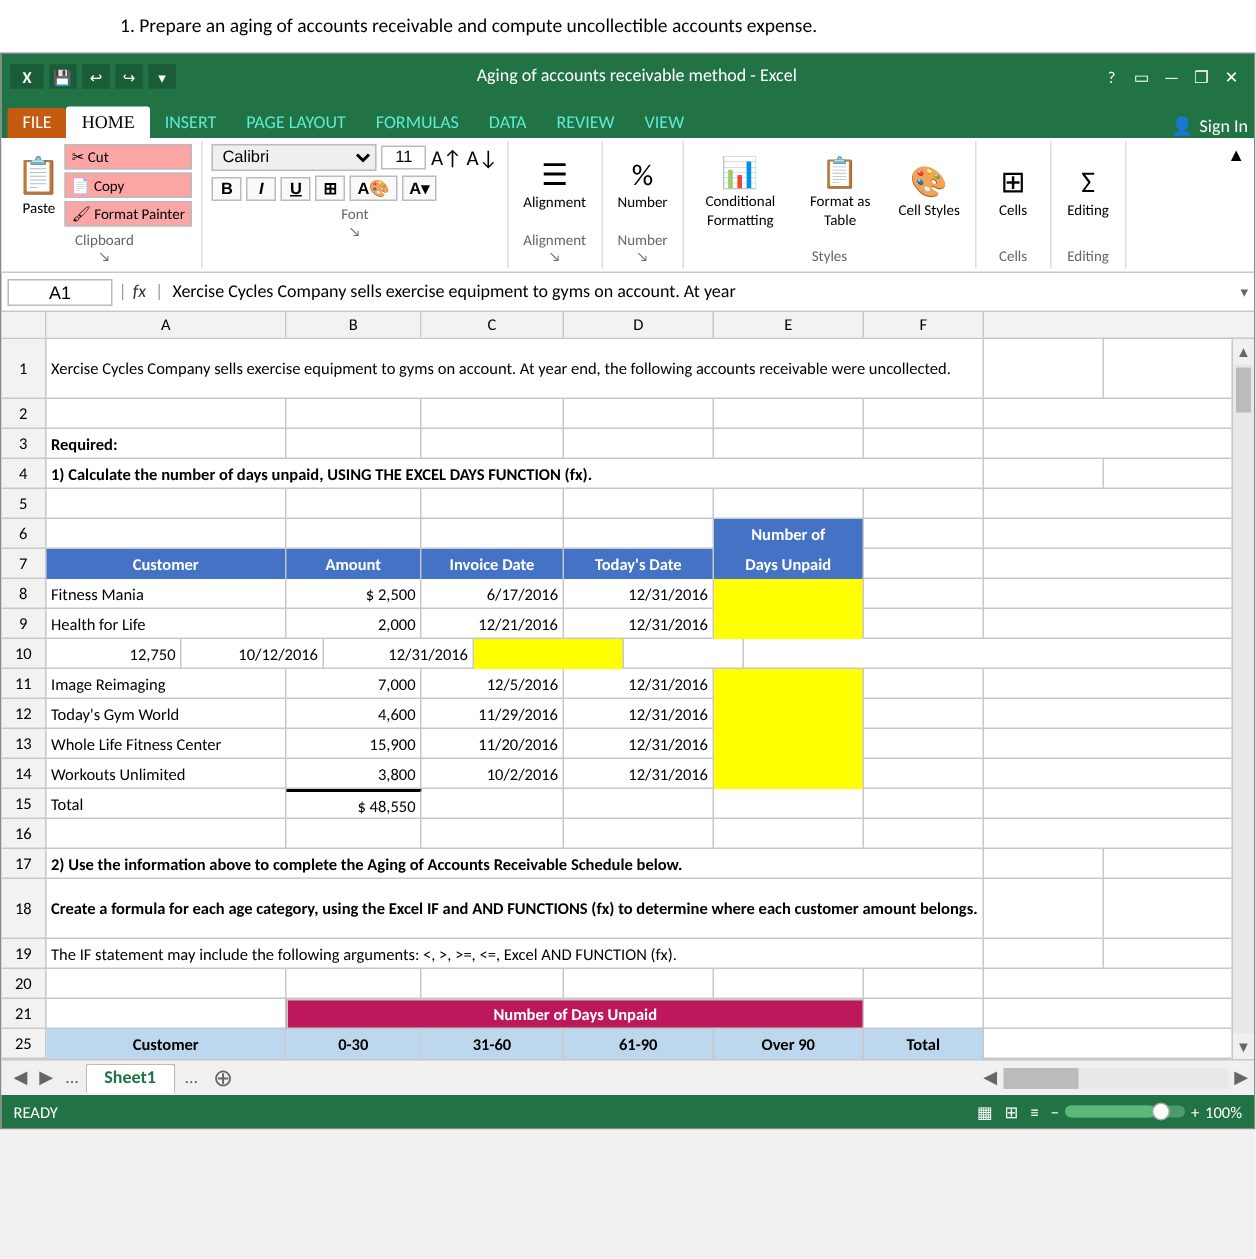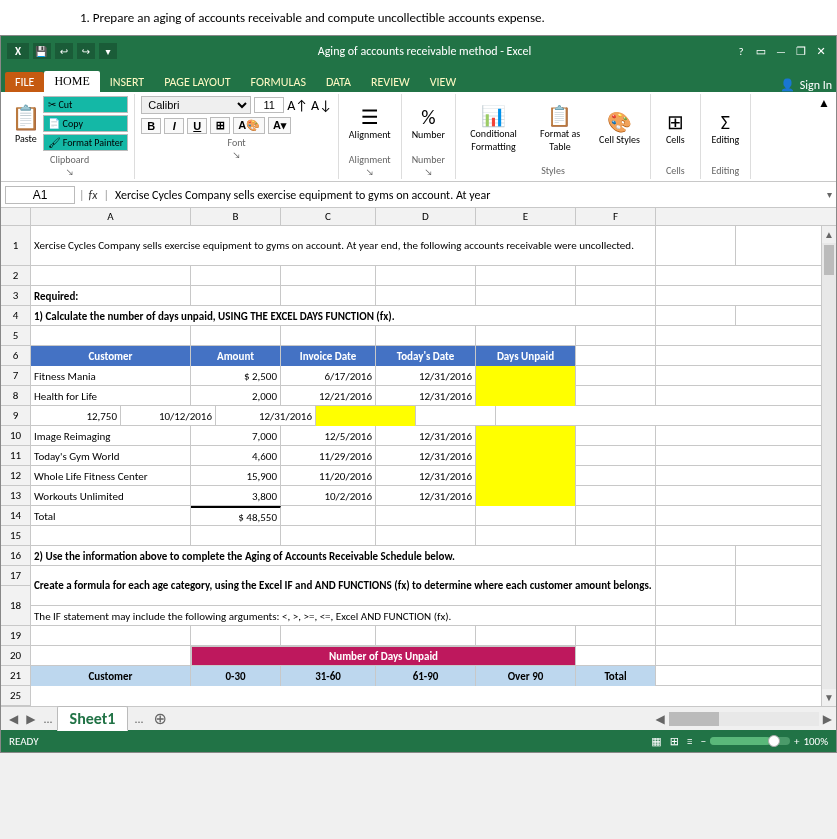--- a/index.html
+++ b/index.html
@@ -31,21 +31,21 @@
       background: #217346;
       display: flex;
       align-items: flex-end;
       padding: 0 4px;
       height: 26px;
     }
     .ribbon-tab {
       padding: 3px 10px;
       font-size: 12px;
       cursor: pointer;
-      color: #fef9c3;
+      color: #5eead4;
       border-radius: 2px 2px 0 0;
     }
     .ribbon-tab.active {
       background: #fff;
       color: #000;
       font-family: Liberation Serif, serif;
     }
     .signin { margin-left: auto; color: white; font-size: 12px; display: flex; align-items: center; gap: 4px; }
 
     
@@ -155,21 +155,21 @@
       background: #f0f0f0;
       border-top: 1px solid #c8c8c8;
       display: flex;
       align-items: center;
       height: 24px;
       padding: 0 4px;
     }
     .sheet-nav-btn { font-size: 12px; cursor: pointer; padding: 0 4px; color: #666; }
     .sheet-tab {
       padding: 2px 12px;
-      font-size: 16px;
+      font-size: 12px;
       border: 1px solid #bbb;
       border-bottom: none;
       background: #fff;
       cursor: pointer;
       margin-right: 2px;
       border-radius: 2px 2px 0 0;
     }
     .sheet-tab.active { background: #fff; border-bottom: 1px solid #fff; color: #217346; font-weight: bold; }
     .add-sheet-btn { font-size: 16px; cursor: pointer; color: #666; padding: 0 6px; }
     .scroll-h { margin-left: auto; display: flex; gap: 4px; align-items: center; }
@@ -200,21 +200,21 @@
     .font-row { display: flex; align-items: center; gap: 3px; }
     .font-select { font-size: 11px; border: 1px solid #bbb; padding: 1px 2px; width: 110px; }
     .font-size-box { font-size: 11px; border: 1px solid #bbb; padding: 1px 2px; width: 30px; text-align: center; }
     .font-btn { font-size: 11px; padding: 1px 4px; border: 1px solid #bbb; background: #f9f9f9; cursor: pointer; font-weight: bold; min-width: 20px; text-align: center; }
     .font-btn-u { text-decoration: underline; }
 
     .paste-area { display: flex; flex-direction: column; align-items: center; }
     .paste-icon { font-size: 24px; }
 
     .ribbon-small-btns { display: flex; flex-direction: column; gap: 2px; }
-    .ribbon-small-btn { font-size: 10px; padding: 1px 4px; border: 1px solid #bbb; background: #14b8a6; cursor: pointer; min-width: 80px; display: flex; align-items: center; gap: 3px; }
+    .ribbon-small-btn { font-size: 10px; padding: 1px 4px; border: 1px solid #bbb; background: #fca5a5; cursor: pointer; min-width: 80px; display: flex; align-items: center; gap: 3px; }
 
     .expand-btn { font-size: 9px; color: #666; cursor: pointer; }
 
     
     .vert-scroll { width: 15px; background: #f0f0f0; border-left: 1px solid #c8c8c8; display: flex; flex-direction: column; }
     .scroll-up, .scroll-down { text-align: center; font-size: 10px; cursor: pointer; padding: 2px 0; color: #666; }
     .scroll-track { flex: 1; background: #e8e8e8; }
     .scroll-thumb { height: 30px; background: #bbb; margin: 2px; }
   </style>
 </head>
@@ -447,20 +447,28 @@
 
               <div class="grid-row row-h-sm">
                 <div class="cell col-A"></div>
                 <div class="cell col-B"></div>
                 <div class="cell col-C"></div>
                 <div class="cell col-D"></div>
                 <div class="cell col-E"></div>
                 <div class="cell col-F"></div>
               </div>
 
+              <div class="grid-row row-h-sm">
+                <div class="cell col-A"></div>
+                <div class="cell col-B"></div>
+                <div class="cell col-C"></div>
+                <div class="cell col-D"></div>
+                <div class="cell col-E blue-header center">Number of</div>
+                <div class="cell col-F"></div>
+              </div>
 
               <div class="grid-row row-h-sm">
                 <div class="cell col-A blue-header center">Customer</div>
                 <div class="cell col-B blue-header center">Amount</div>
                 <div class="cell col-C blue-header center">Invoice Date</div>
                 <div class="cell col-D blue-header center">Today's Date</div>
                 <div class="cell col-E blue-header center">Days Unpaid</div>
                 <div class="cell col-F"></div>
               </div>
 

